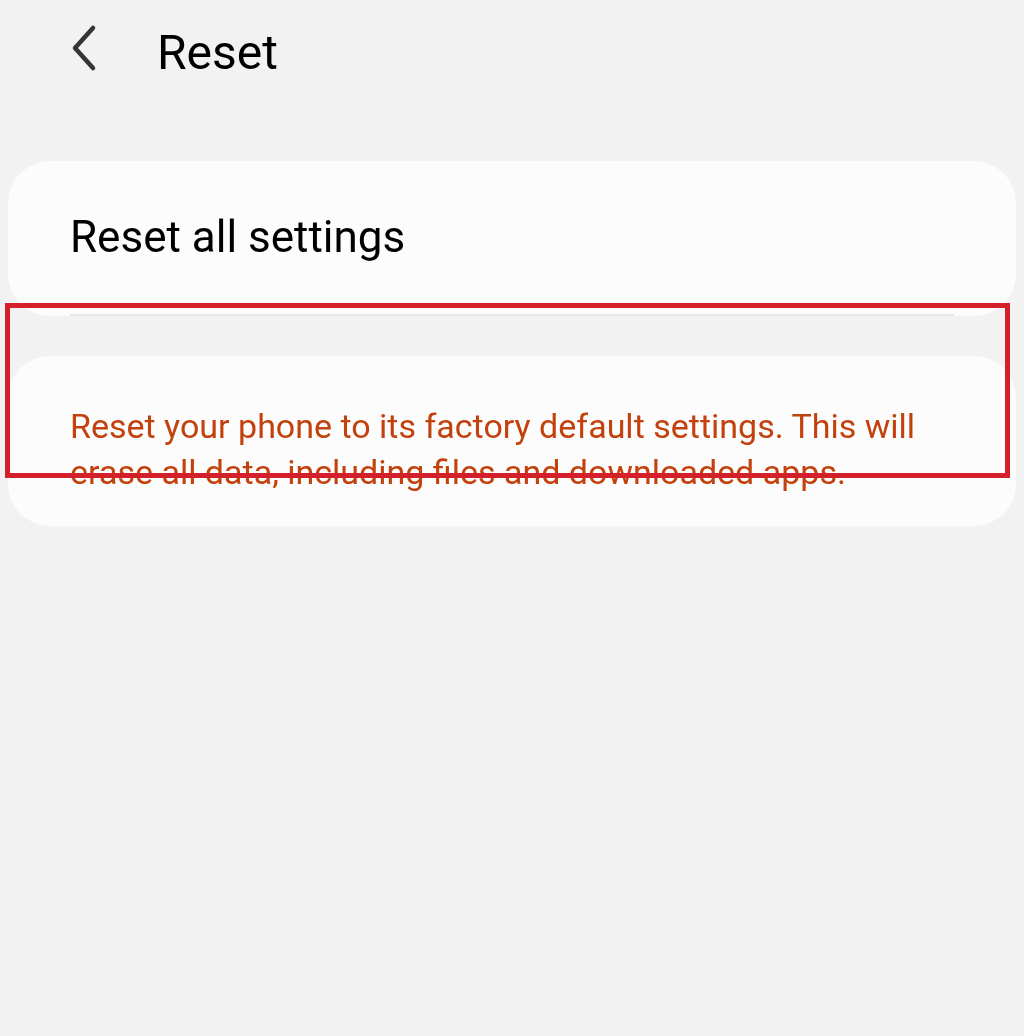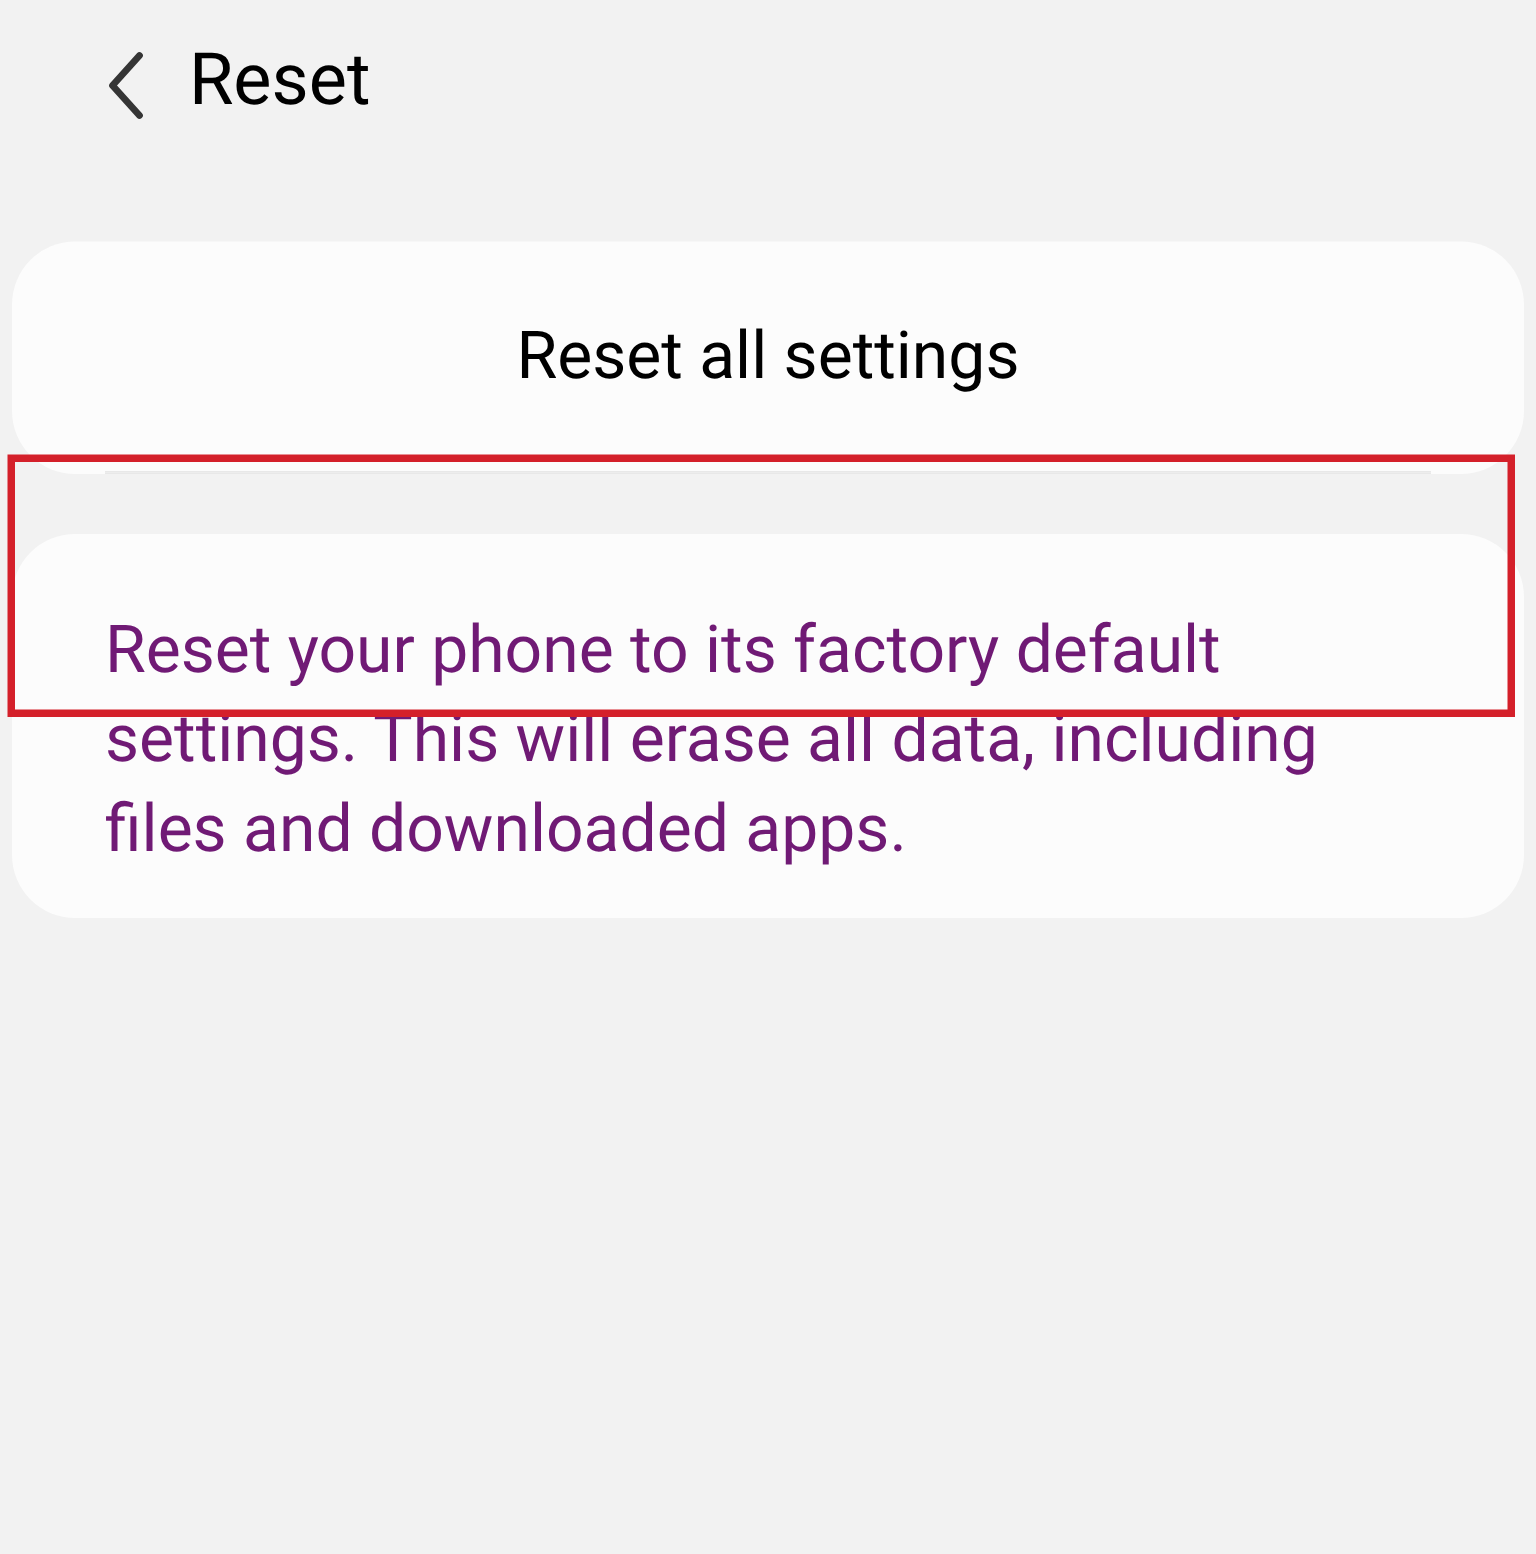--- a/index.html
+++ b/index.html
@@ -11,23 +11,23 @@
     body {
       font-family: -apple-system, BlinkMacSystemFont, 'Segoe UI', Roboto, sans-serif;
       background-color: #f2f2f2;
       width: 1024px;
       height: 1036px;
       overflow: hidden;
     }
     
     .header {
       display: flex;
-      align-items: flex-end;
+      align-items: flex-start;
       padding: 24px 30px 30px 68px;
-      gap: 28px;
+      gap: 59px;
     }
     
     .back-icon {
       width: 30px;
       height: 48px;
       display: flex;
       align-items: center;
       justify-content: center;
       cursor: pointer;
     }
@@ -58,26 +58,25 @@
       padding: 50px 62px 50px 62px;
       position: relative;
       cursor: pointer;
     }
     
     .list-item-title {
       font-size: 44px;
       font-weight: 400;
       color: #000;
       line-height: 1.2;
-      text-align: center;
     }
     
     .list-item-subtitle {
-      font-size: 44px;
-      color: #701a75;
+      font-size: 34px;
+      color: #c2410c;
       line-height: 1.35;
       margin-top: 6px;
     }
     
     .divider {
       height: 1px;
       background-color: #e8e8e8;
       margin: 0 62px;
     }
     

